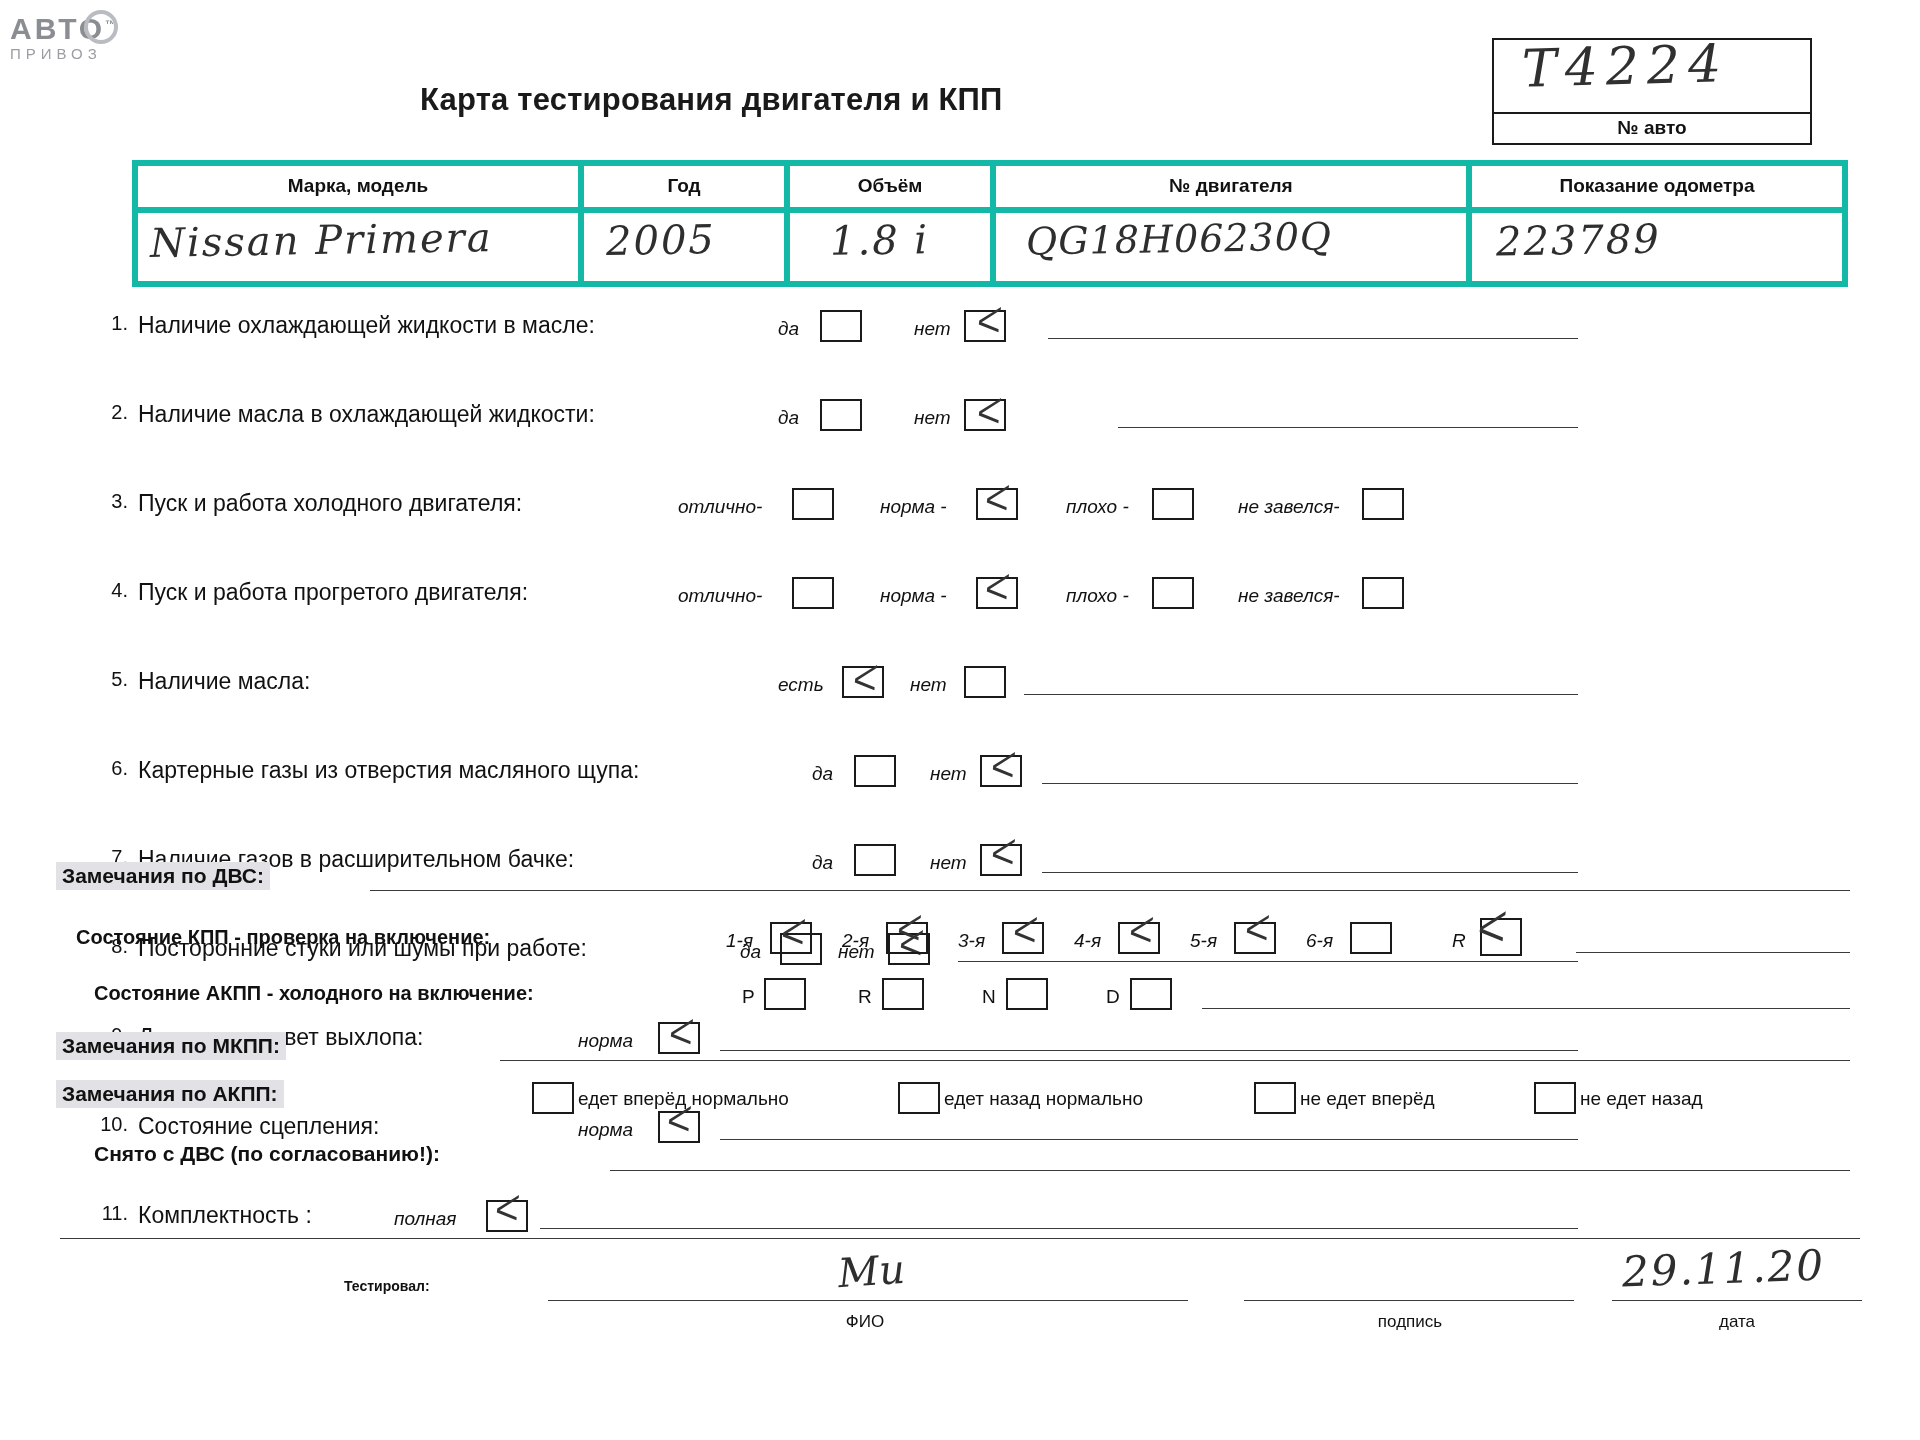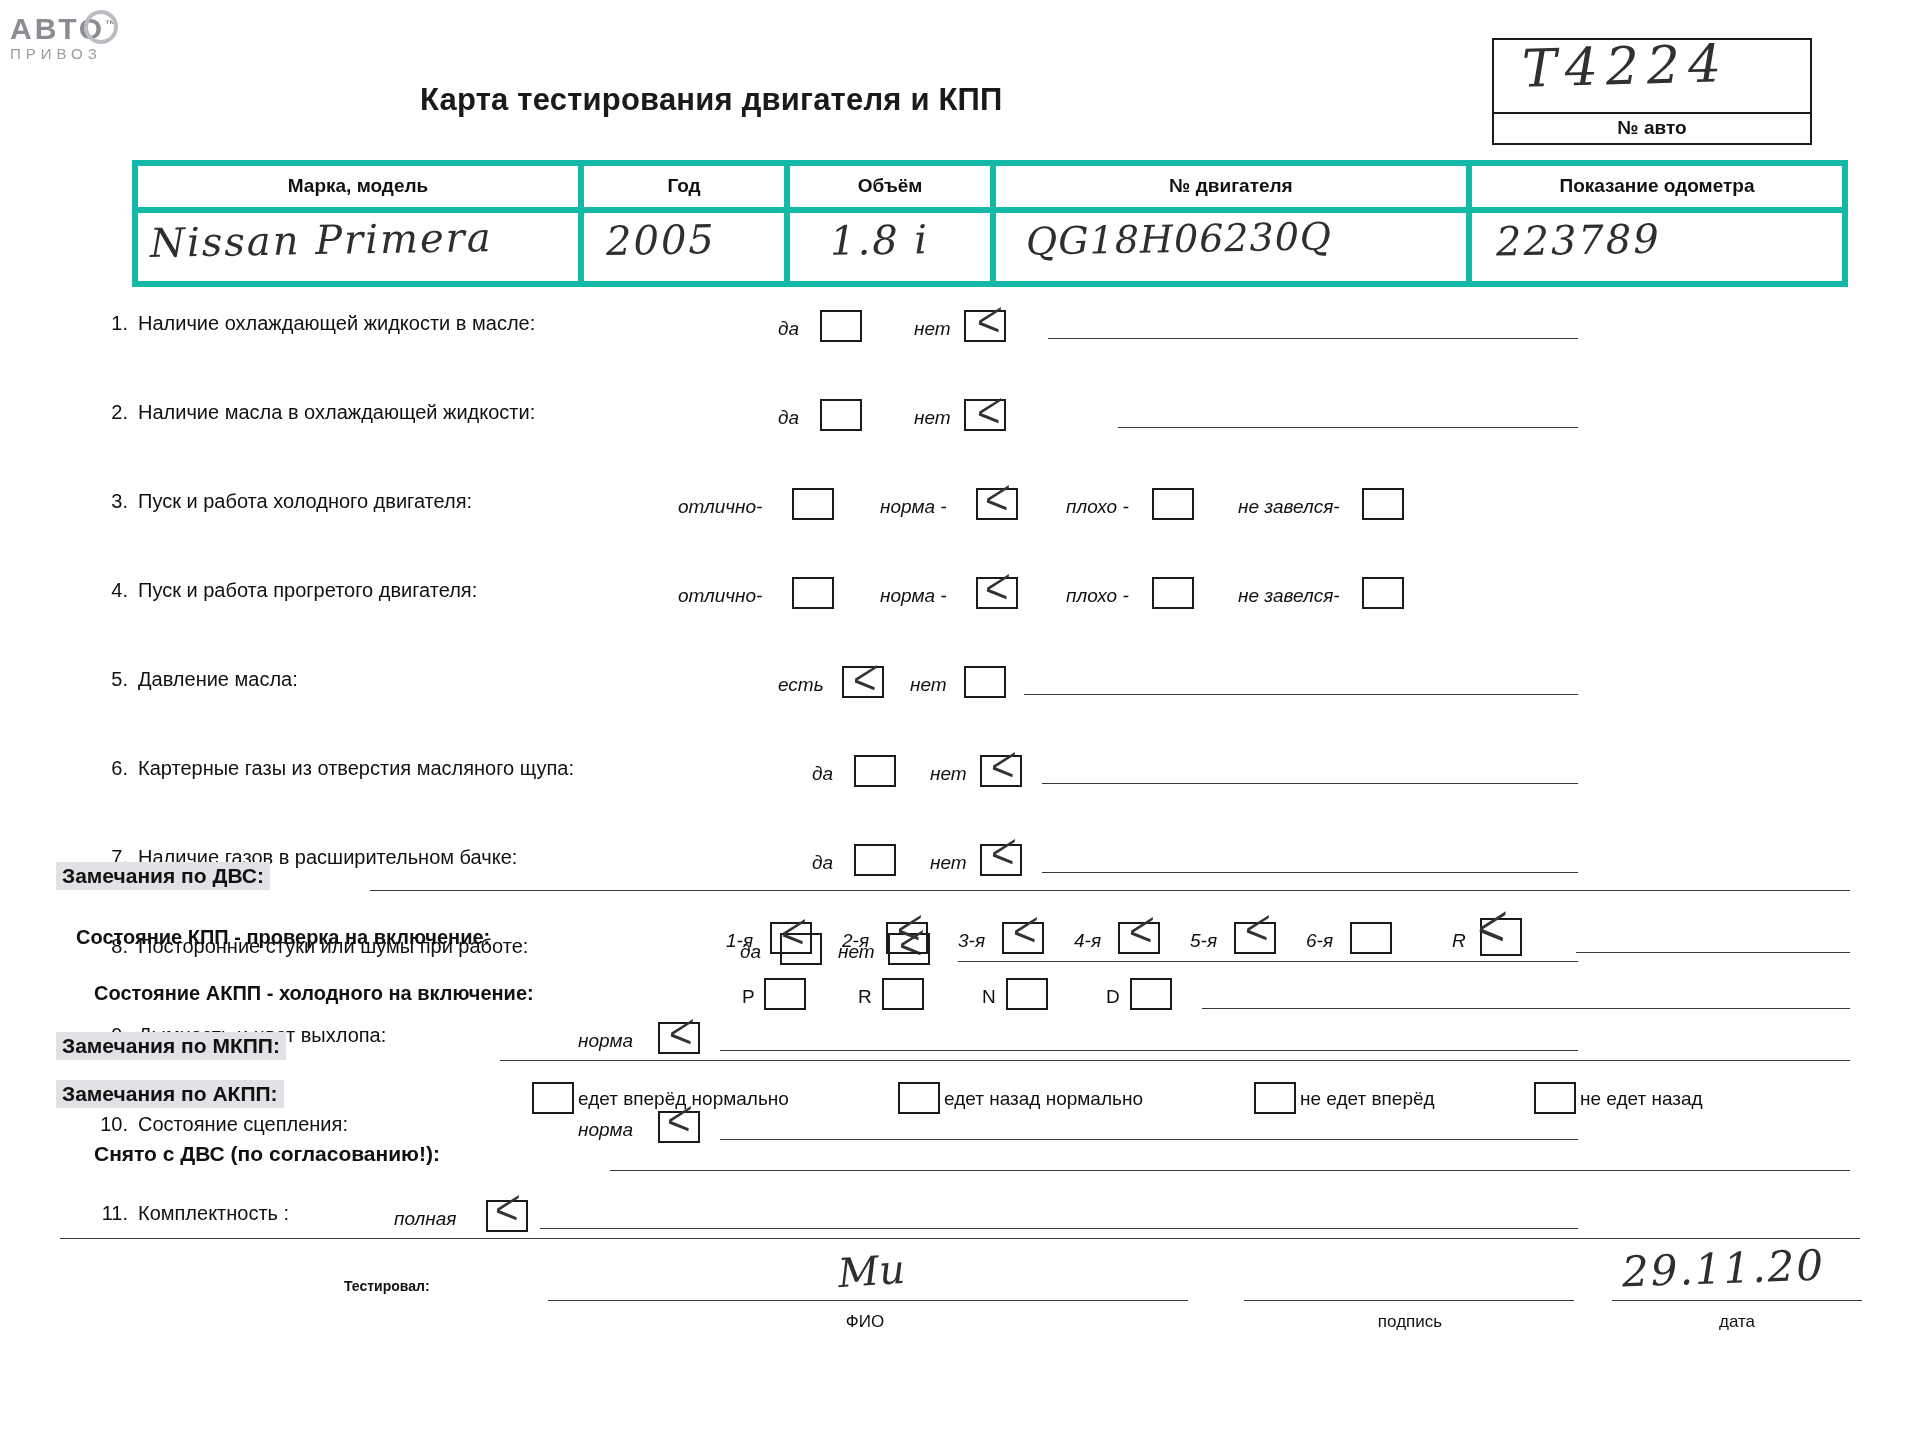--- a/index.html
+++ b/index.html
@@ -158,21 +158,21 @@
   .rnum {
     position: absolute;
     left: 0;
     width: 38px;
     text-align: right;
     font-size: 20px;
   }
   .rtext {
     position: absolute;
     left: 48px;
-    font-size: 20px;
+    font-size: 23px;
     white-space: nowrap;
   }
   .opt {
     position: absolute;
     font-style: italic;
     font-size: 19px;
     white-space: nowrap;
   }
   .box {
     position: absolute;
@@ -351,21 +351,21 @@
       <span class="box" style="left:886px;top:-2px"></span>
       <span class="tick" style="left:892px;top:-10px">ᐸ</span>
       <span class="opt" style="left:976px;top:6px">плохо -</span>
       <span class="box" style="left:1062px;top:-2px"></span>
       <span class="opt" style="left:1148px;top:6px">не завелся-</span>
       <span class="box" style="left:1272px;top:-2px"></span>
     </div>
 
     <div class="row" style="top:196px">
       <span class="rnum">5.</span>
-      <span class="rtext">Давление масла:</span>
+      <span class="rtext">Наличие масла:</span>
       <span class="opt" style="left:688px;top:6px">есть</span>
       <span class="box" style="left:752px;top:-2px"></span>
       <span class="tick" style="left:760px;top:-8px">ᐸ</span>
       <span class="opt" style="left:820px;top:6px">нет</span>
       <span class="box" style="left:874px;top:-2px"></span>
       <span class="uline" style="left:934px;top:26px;width:554px"></span>
     </div>
 
     <div class="row" style="top:245px">
       <span class="rnum">6.</span>

